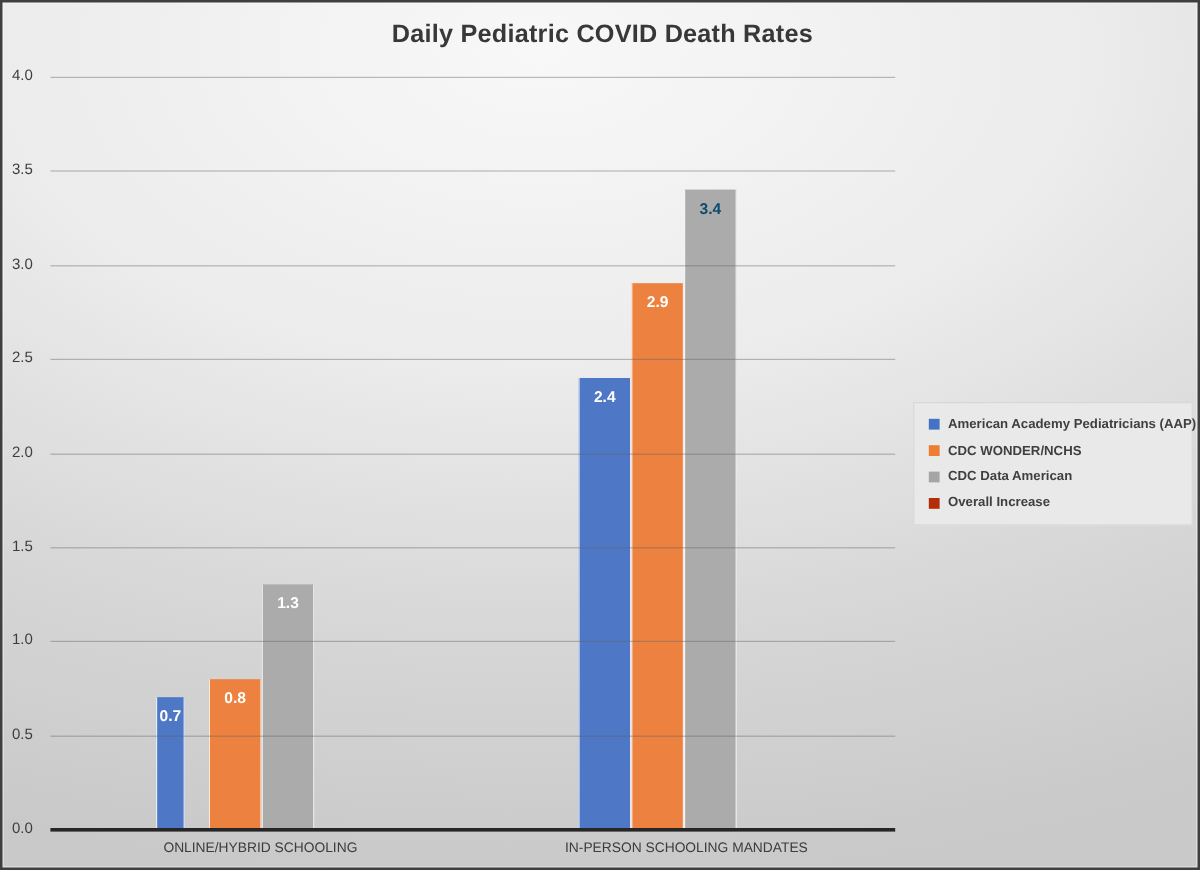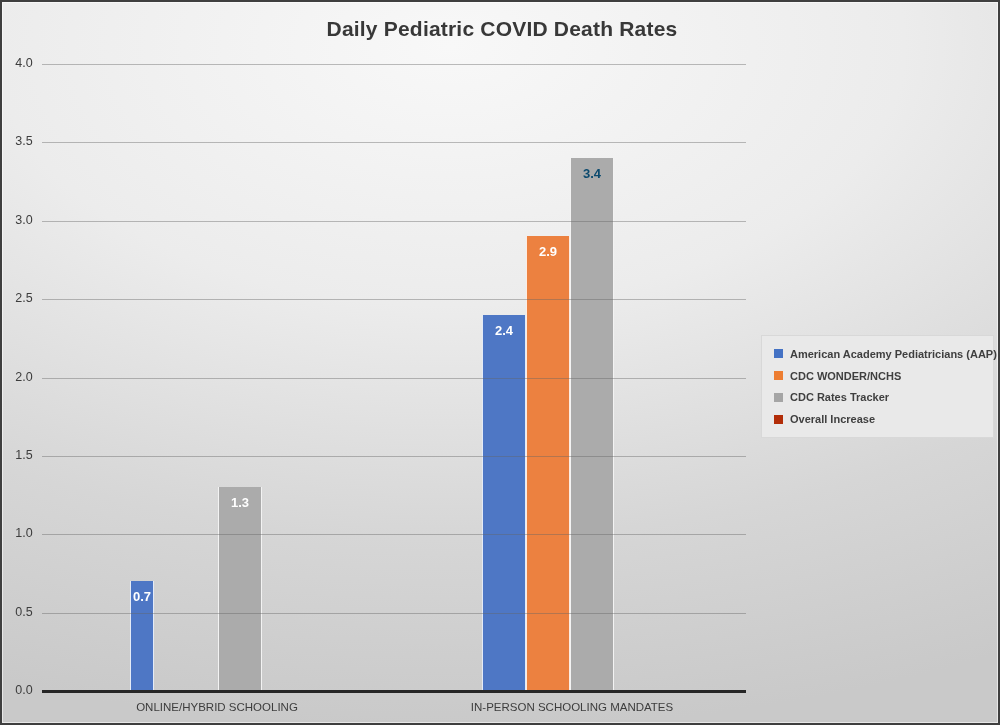--- a/index.html
+++ b/index.html
@@ -13,21 +13,21 @@
     overflow:hidden;
     box-shadow:inset 0 0 0 1px rgba(255,255,255,0.55);
   }
   .chart-title{
     position:absolute;top:15px;left:0;width:1000px;
     text-align:center;font-size:21px;font-weight:bold;color:#383838;
     letter-spacing:0.2px;
   }
   .gridline{position:absolute;height:1px;background:rgba(100,100,100,0.42);z-index:5;}
   .axis-line{position:absolute;height:3px;background:#262626;z-index:6;}
-  .y-tick{position:absolute;width:28px;text-align:center;font-size:12.5px;color:#3d3d3d;z-index:4;}
+  .y-tick{position:absolute;width:28px;text-align:left;font-size:12.5px;color:#3d3d3d;z-index:4;}
   .bar{position:absolute;box-sizing:border-box;z-index:2;
        border-left:1px solid rgba(255,255,255,0.85);
        border-right:1px solid rgba(255,255,255,0.85);}
   .bar-label{position:absolute;width:100%;top:8px;left:0;text-align:center;
        color:#ffffff;font-size:13px;font-weight:bold;z-index:6;}
   .cat-label{position:absolute;transform:translateX(-50%);font-size:11.5px;color:#3d3d3d;
        white-space:nowrap;z-index:4;}
   .legend{position:absolute;box-sizing:border-box;background:#e9e9e9;
        border:1px solid #d8d8d8;z-index:7;display:flex;flex-direction:column;
        justify-content:space-around;padding:7px 8px 7px 12px;}
@@ -45,32 +45,35 @@
       <div class="legend-item">
         <div class="legend-swatch" style="background: rgb(68, 114, 196);"></div>
         <div class="legend-label">American Academy Pediatricians (AAP)</div>
       </div>
       <div class="legend-item">
         <div class="legend-swatch" style="background: rgb(237, 125, 49);"></div>
         <div class="legend-label">CDC WONDER/NCHS</div>
       </div>
       <div class="legend-item">
         <div class="legend-swatch" style="background: rgb(165, 165, 165);"></div>
-        <div class="legend-label">CDC Rates Tracker</div>
+        <div class="legend-label">CDC Data American</div>
       </div>
       <div class="legend-item">
         <div class="legend-swatch" style="background: rgb(178, 45, 8);"></div>
         <div class="legend-label">Overall Increase</div>
       </div>
     </div>
 <div class="bar" style="left: 128px; top: 579.275px; width: 24px; height: 109.725px; background: rgb(78, 119, 197);">
       <div class="bar-label" style="color: rgb(255, 255, 255);">0.7</div>
     </div>
     <div class="bar" style="left: 480px; top: 312.8px; width: 44px; height: 376.2px; background: rgb(78, 119, 197);">
       <div class="bar-label" style="color: rgb(255, 255, 255);">2.4</div>
+    </div>
+    <div class="bar" style="left: 172px; top: 563.6px; width: 44px; height: 125.4px; background: rgb(236, 129, 64);">
+      <div class="bar-label" style="color: rgb(255, 255, 255);">0.8</div>
     </div>
     <div class="bar" style="left: 524px; top: 234.425px; width: 44px; height: 454.575px; background: rgb(236, 129, 64);">
       <div class="bar-label" style="color: rgb(255, 255, 255);">2.9</div>
     </div>
     <div class="bar" style="left: 216px; top: 485.225px; width: 44px; height: 203.775px; background: rgb(171, 171, 171); text-decoration: underline;">
       <div class="bar-label" style="color: rgb(255, 255, 255);">1.3</div>
     </div>
     <div class="bar" style="left: 568px; top: 156.05px; width: 44px; height: 532.95px; background: rgb(171, 171, 171);">
       <div class="bar-label" style="color: #0c4a6e;">3.4</div>
     </div>

